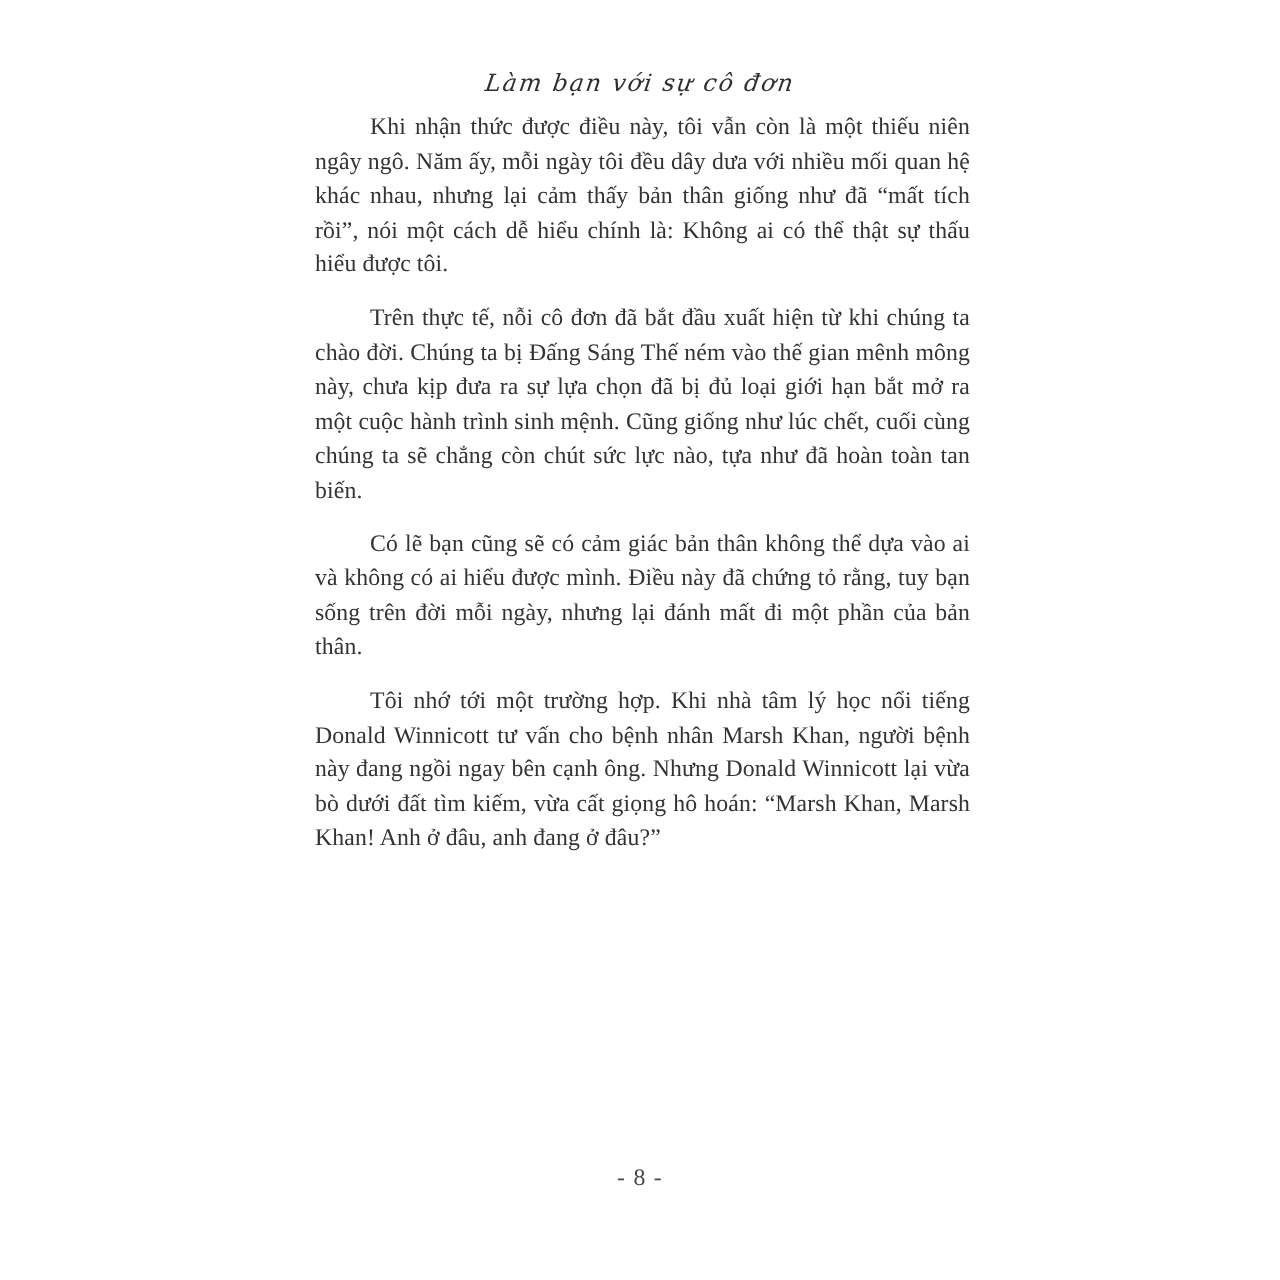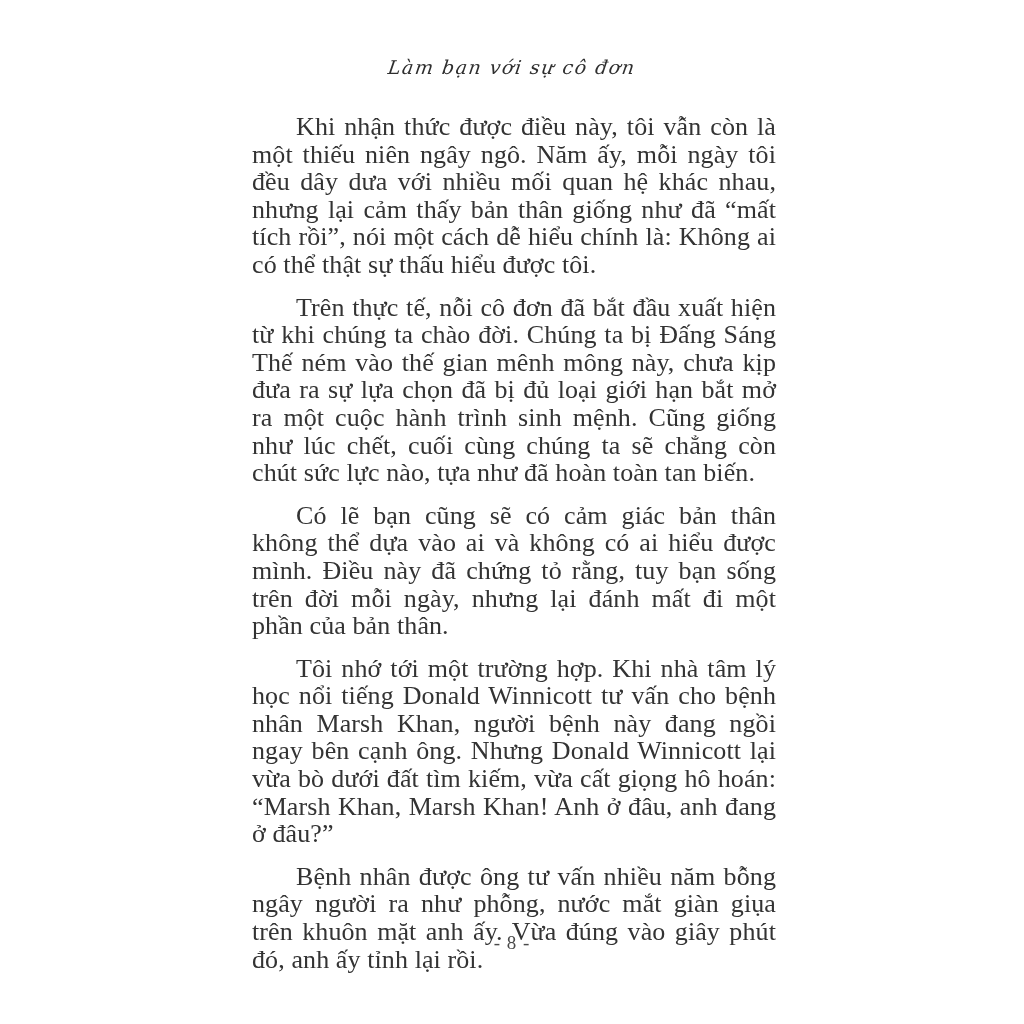--- a/index.html
+++ b/index.html
@@ -30,24 +30,24 @@
     font-size: 19px;
     letter-spacing: 1.5px;
     color: #2f2f2f;
     transform: skewX(-8deg);
     font-family: "DejaVu Serif", serif;
   }
   
   .page-body-text {
     position: absolute;
     left: 252px;
-    top: 113px;
+    top: 88px;
     width: 524px;
     color: #333333;
-    font-size: 26px;
+    font-size: 19px;
     line-height: 27.6px;
     text-align: justify;
     letter-spacing: 0.1px;
   }
   .page-body-text p {
     margin: 0 0 15px 0;
     text-indent: 44px;
   }
   .page-number {
     position: absolute;
@@ -66,18 +66,17 @@
 
 <div class="book-page">
 
   <div class="running-header">Làm bạn với sự cô đơn</div>
 
   <div class="page-body-text">
     <p>Khi nhận thức được điều này, tôi vẫn còn là một thiếu niên ngây ngô. Năm ấy, mỗi ngày tôi đều dây dưa với nhiều mối quan hệ khác nhau, nhưng lại cảm thấy bản thân giống như đã “mất tích rồi”, nói một cách dễ hiểu chính là: Không ai có thể thật sự thấu hiểu được tôi.</p>
     <p>Trên thực tế, nỗi cô đơn đã bắt đầu xuất hiện từ khi chúng ta chào đời. Chúng ta bị Đấng Sáng Thế ném vào thế gian mênh mông này, chưa kịp đưa ra sự lựa chọn đã bị đủ loại giới hạn bắt mở ra một cuộc hành trình sinh mệnh. Cũng giống như lúc chết, cuối cùng chúng ta sẽ chẳng còn chút sức lực nào, tựa như đã hoàn toàn tan biến.</p>
     <p>Có lẽ bạn cũng sẽ có cảm giác bản thân không thể dựa vào ai và không có ai hiểu được mình. Điều này đã chứng tỏ rằng, tuy bạn sống trên đời mỗi ngày, nhưng lại đánh mất đi một phần của bản thân.</p>
     <p>Tôi nhớ tới một trường hợp. Khi nhà tâm lý học nổi tiếng Donald Winnicott tư vấn cho bệnh nhân Marsh Khan, người bệnh này đang ngồi ngay bên cạnh ông. Nhưng Donald Winnicott lại vừa bò dưới đất tìm kiếm, vừa cất giọng hô hoán: “Marsh Khan, Marsh Khan! Anh ở đâu, anh đang ở đâu?”</p>
-    <p>Bệnh nhân được ông tư vấn nhiều năm bỗng ngây người ra như phỗng, nước mắt giàn giụa trên khuôn mặt anh ấy. Vừa đúng vào giây phút đó, anh ấy tỉnh lại rồi.</p>
   </div>
 
   <div class="page-number">- 8 -</div>
 
 </div>
 
 </body></html>

